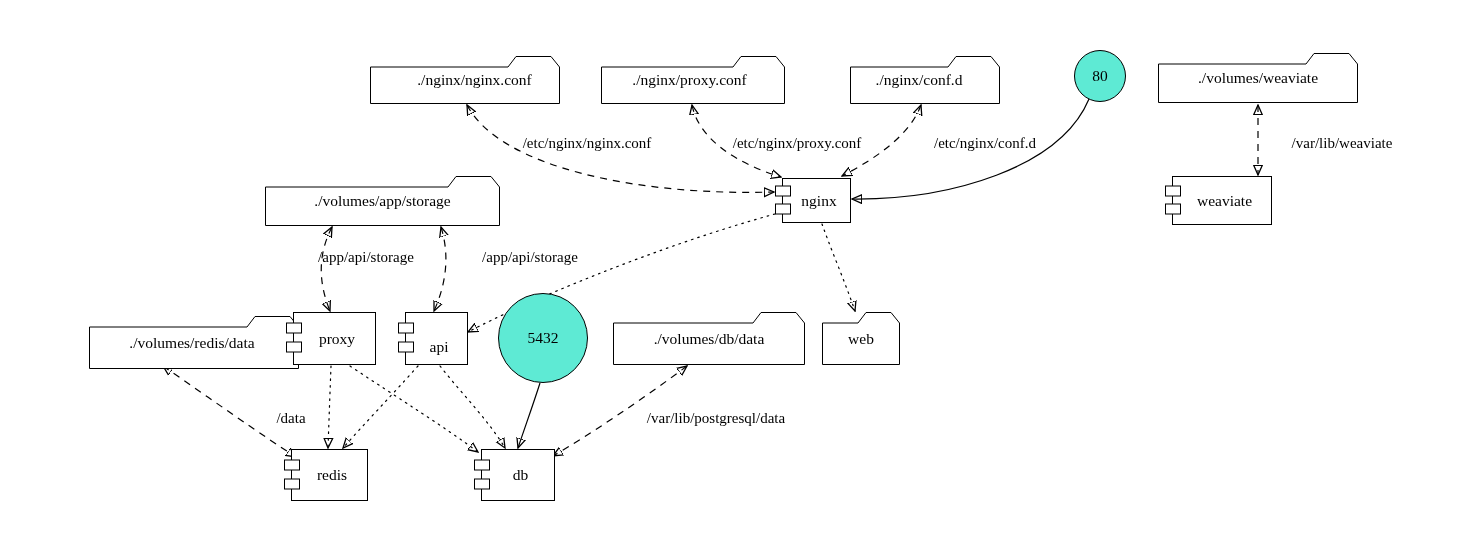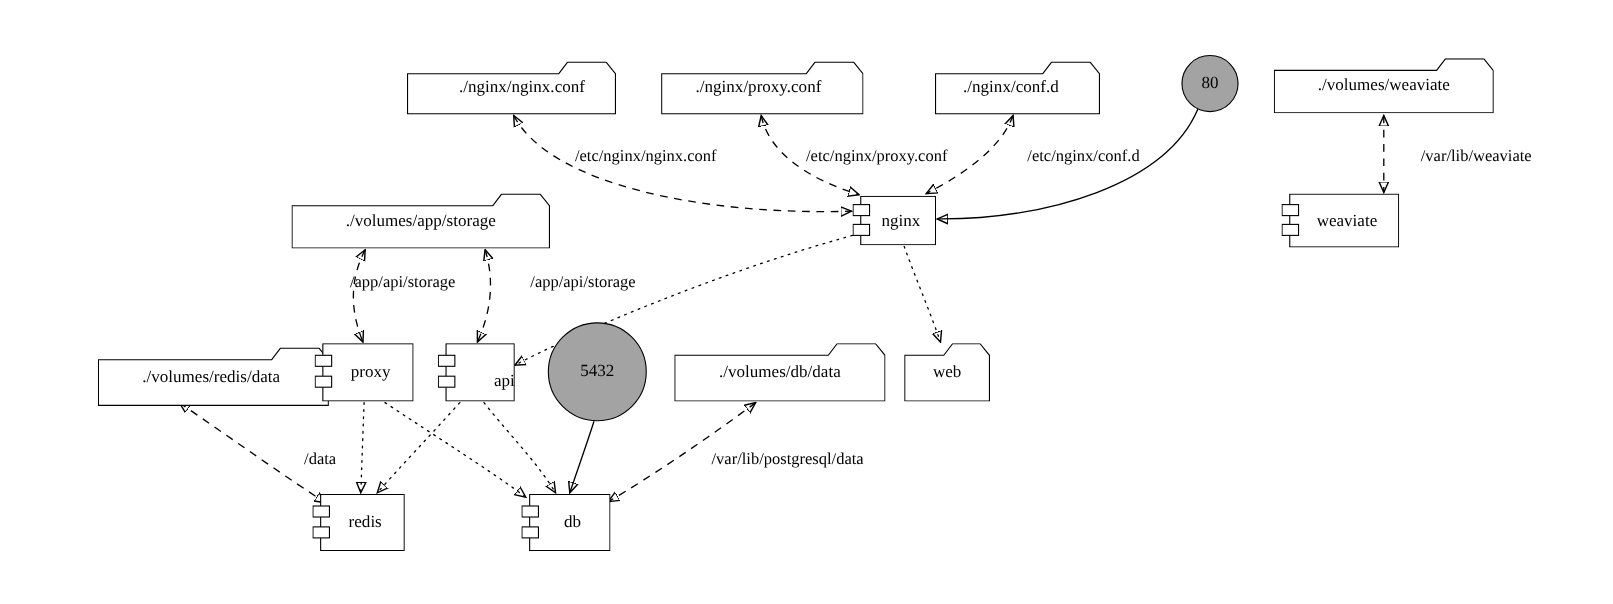--- a/index.html
+++ b/index.html
@@ -7,21 +7,21 @@
   body { font-family:"Liberation Serif", serif; color:#000; }
   .canvas { position:relative; width:1466px; height:549px; background:#fff; overflow:hidden; }
   .edges { position:absolute; left:0; top:0; width:1466px; height:549px; }
   .edges path { fill:none; stroke:#000; stroke-width:1.2; }
   .edges path.dashed { stroke-dasharray:7 6; }
   .edges path.dotted { stroke-dasharray:1.6 5; stroke-linecap:round; }
   .node { position:absolute; display:flex; align-items:center; justify-content:center; }
   .node svg.shape { position:absolute; left:0; top:0; }
   .node .lbl { position:relative; font-size:15.5px; white-space:nowrap; z-index:2; }
   .node.component .lbl { padding-left:12px; }
-  .circle-node { position:absolute; border:1px solid #000; border-radius:50%; background:#a3a3a3;
+  .circle-node { position:absolute; border:1px solid #000; border-radius:50%; background:#5eead4;
                  display:flex; align-items:center; justify-content:center; }
   .circle-node .lbl { font-size:15.5px; }
   .edge-label { position:absolute; transform:translate(-50%,-50%); font-size:15px; white-space:nowrap; z-index:3; }
 </style>
 </head>
 <body>
 
 <div class="canvas">
 
   <svg class="edges" width="1466" height="549" viewBox="0 0 1466 549">
@@ -127,21 +127,21 @@
 
   <div class="node component" style="left:286px; top:312px; width:90px; height:53px;">
     <svg class="shape" width="90" height="53">
       <rect x="7.5" y="0.5" width="82" height="52" fill="#fff" stroke="#000"></rect>
       <rect x="0.5" y="11" width="15" height="10" fill="#fff" stroke="#000"></rect>
       <rect x="0.5" y="30" width="15" height="10" fill="#fff" stroke="#000"></rect>
     </svg>
     <span class="lbl">proxy</span>
   </div>
 
-  <div class="node component" style="left:398px; top:312px; width:70px; height:70px;justify-content:flex-end;">
+  <div class="node component" style="left:398px; top:312px; width:70px; height:70px;">
     <svg class="shape" width="70" height="53">
       <rect x="7.5" y="0.5" width="62" height="52" fill="#fff" stroke="#000"></rect>
       <rect x="0.5" y="11" width="15" height="10" fill="#fff" stroke="#000"></rect>
       <rect x="0.5" y="30" width="15" height="10" fill="#fff" stroke="#000"></rect>
     </svg>
     <span class="lbl">api</span>
   </div>
 
   <div class="node component" style="left:284px; top:449px; width:84px; height:52px;">
     <svg class="shape" width="84" height="52">

